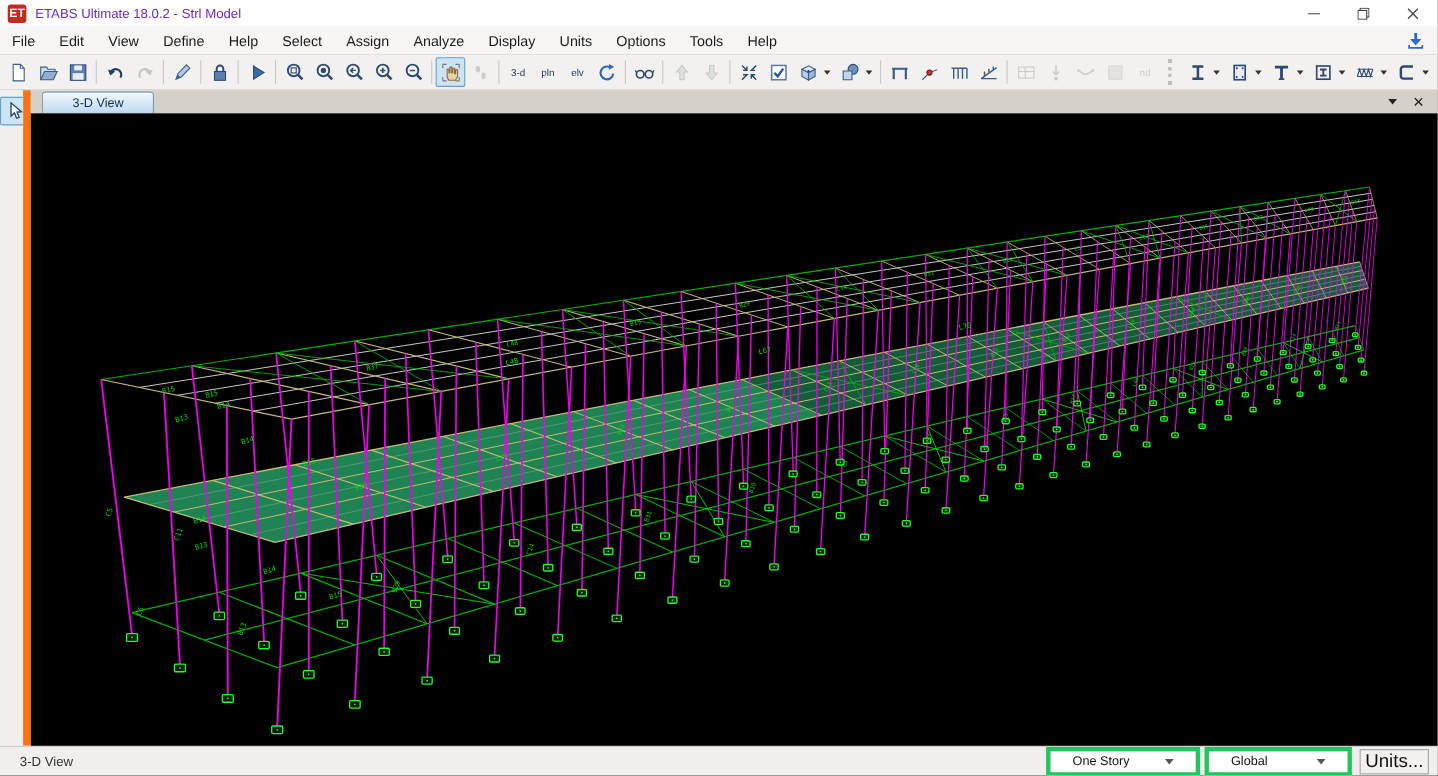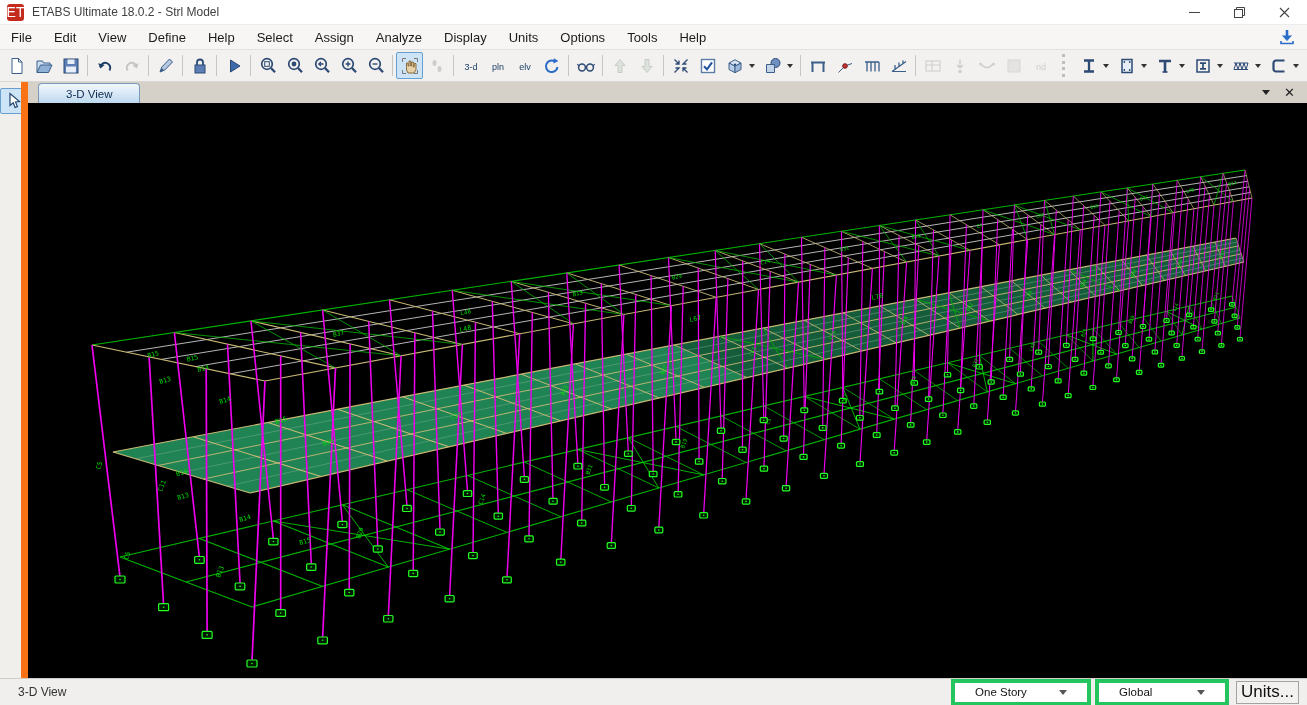--- a/index.html
+++ b/index.html
@@ -1,22 +1,22 @@
 <!DOCTYPE html>
 <html><head>
 <meta charset="utf-8">
 <style>
   html,body{margin:0;padding:0;}
   body{width:1307px;height:705px;overflow:hidden;font-family:"Liberation Sans",sans-serif;background:#fff;-webkit-font-smoothing:antialiased;}
   .window{width:1307px;height:705px;display:flex;flex-direction:column;}
 
   
   .titlebar{height:25px;background:#ffffff;display:flex;align-items:center;flex:0 0 25px;border-bottom:1px solid #ececec;box-sizing:border-box;}
-  .app-icon{width:17px;height:17px;background:#c42b1c;border-radius:3px;color:#fff;font-weight:normal;font-size:14px;display:flex;align-items:center;justify-content:center;margin-left:7px;}
-  .title-text{font-size:12px;color:#404040;margin-left:8px;}
+  .app-icon{width:17px;height:17px;background:#c42b1c;border-radius:3px;color:#fff;font-weight:bold;font-size:11px;display:flex;align-items:center;justify-content:center;margin-left:7px;}
+  .title-text{font-size:12px;color:#6d28d9;margin-left:8px;}
   .win-controls{margin-left:auto;display:flex;height:100%;}
   .win-btn{width:45px;height:100%;display:flex;align-items:center;justify-content:center;color:#444;font-size:14px;}
 
   
   .menubar{height:25px;background:#f7f6f5;display:flex;align-items:center;flex:0 0 25px;border-bottom:1px solid #e3e1df;box-sizing:border-box;}
   .menu-item{padding:0 11px;font-size:13px;color:#1b1b1b;cursor:default;}
   .menu-right{margin-left:auto;margin-right:12px;display:flex;align-items:center;}
 
   
   .toolbar{height:32px;background:#f2f1ef;border-bottom:1px solid #d9d7d4;display:flex;align-items:center;flex:0 0 32px;box-sizing:border-box;padding-left:3px;}

